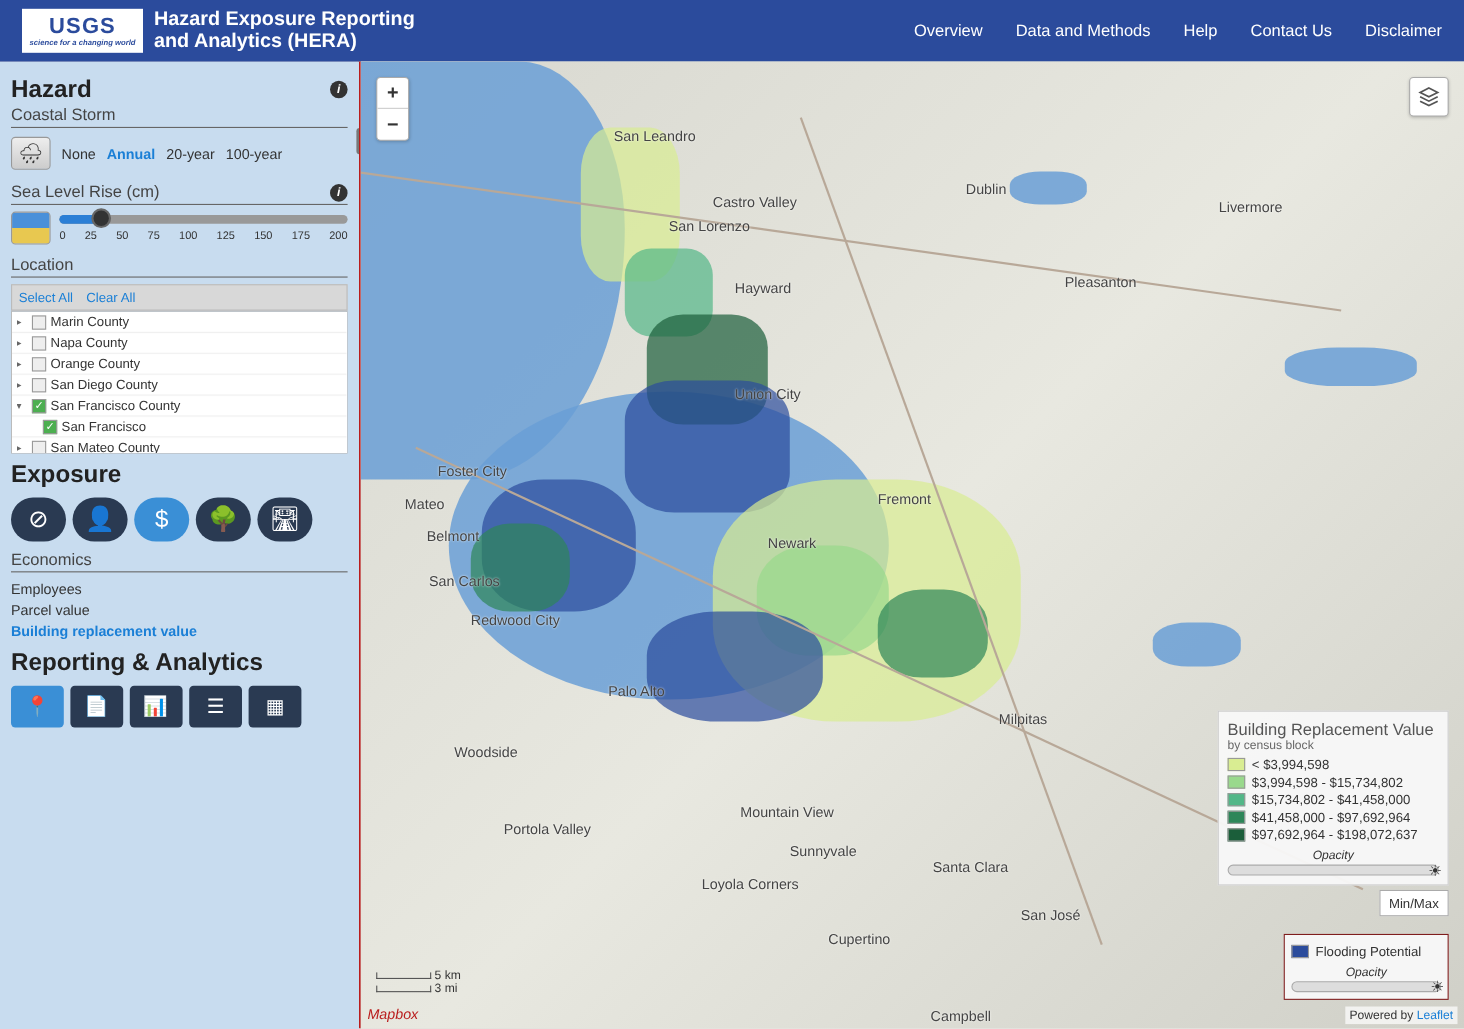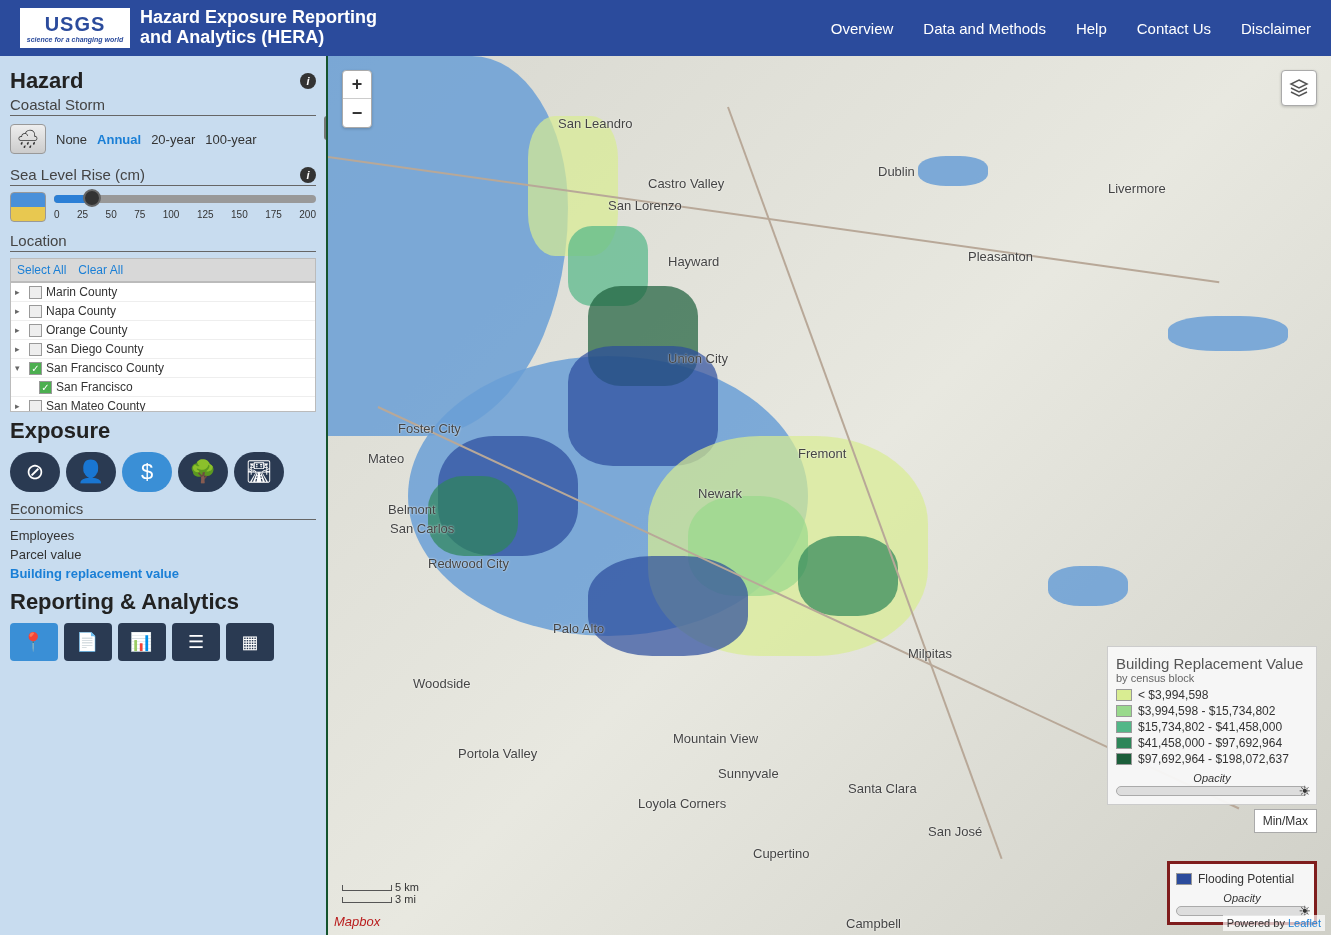--- a/index.html
+++ b/index.html
@@ -10,21 +10,21 @@
 .logo-block { display: flex; align-items: center; gap: 10px; }
 .usgs-logo { width: 110px; height: 40px; background: white; color: #2b4b9c; display: flex; flex-direction: column; align-items: center; justify-content: center; font-weight: bold; position: relative; }
 .usgs-logo .big { font-size: 20px; font-weight: 900; letter-spacing: 1px; }
 .usgs-logo .small { font-size: 7px; font-style: italic; }
 .app-title { font-size: 18px; font-weight: 600; line-height: 1.1; }
 .nav { margin-left: auto; display: flex; gap: 30px; }
 .nav a { color: white; text-decoration: none; font-size: 15px; }
 
 
 .content { display: flex; height: calc(935px - 56px); }
-.sidebar { width: 328px; background: #c8dcef; border-right: 2px solid #14532d; overflow-y: auto; padding: 6px 10px 20px 10px; position: relative; }
+.sidebar { width: 328px; background: #c8dcef; border-right: 2px solid #b91c1c; overflow-y: auto; padding: 6px 10px 20px 10px; position: relative; }
 .drag-handle { position: absolute; right: -8px; top: 60px; width: 10px; height: 24px; background: #777; border-radius: 3px; display: flex; align-items: center; justify-content: center; color: #ddd; font-size: 10px; }
 
 
 .section-title { font-size: 22px; font-weight: 700; color: #222; margin: 6px 0 2px 0; display: flex; align-items: center; justify-content: space-between; }
 .subsection { font-size: 15px; color: #444; border-bottom: 1px solid #666; margin-bottom: 6px; padding-bottom: 2px; display: flex; justify-content: space-between; align-items: center; }
 .info-icon { width: 16px; height: 16px; border-radius: 50%; background: #333; color: white; display: inline-flex; align-items: center; justify-content: center; font-size: 11px; font-weight: bold; font-style: italic; cursor: pointer; }
 
 .storm-row { display: flex; align-items: center; gap: 10px; margin: 8px 0 12px 0; }
 .storm-icon { width: 36px; height: 30px; background: linear-gradient(#eee,#ccc); border: 1px solid #999; border-radius: 4px; display: flex; align-items: center; justify-content: center; font-size: 18px; }
 .storm-opts { display: flex; gap: 10px; font-size: 13px; }
@@ -85,21 +85,21 @@
 .legend1 .title { font-size: 15px; color: #555; }
 .legend1 .sub { font-size: 11px; color: #666; margin-bottom: 4px; }
 .legend-row { display: flex; align-items: center; gap: 6px; margin: 2px 0; }
 .swatch { width: 16px; height: 12px; border: 1px solid #999; }
 .opacity-row { margin-top: 6px; text-align: center; font-style: italic; font-size: 11px; }
 .opacity-slider { height: 10px; background: #ddd; border: 1px solid #aaa; border-radius: 5px; position: relative; margin-top: 2px; }
 .opacity-slider::after { content:"☀"; position:absolute; right:-4px; top:-4px; font-size:14px; }
 
 .minmax-btn { position: absolute; right: 14px; bottom: 102px; background: white; border: 1px solid #aaa; padding: 4px 8px; font-size: 12px; cursor: pointer; }
 
-.legend2 { position: absolute; right: 14px; bottom: 10px; width: 150px; background: rgba(248,248,248,0.95); border: 3px solid #7f1d1d; padding: 6px; font-size: 12px; }
+.legend2 { position: absolute; right: 14px; bottom: 26px; width: 150px; background: rgba(248,248,248,0.95); border: 1px solid #7f1d1d; padding: 6px; font-size: 12px; }
 
 .road { position:absolute; background:#b8a898; height:2px; transform-origin:left center; }
 </style>
 </head>
 <body>
 
 <div class="header">
   <div class="logo-block">
     <div class="usgs-logo">
       <span class="big">USGS</span>
@@ -270,21 +270,21 @@
         <div class="place-label" style="left: 230px; top: 60px;">San Leandro</div>
         <div class="place-label" style="left: 320px; top: 120px;">Castro Valley</div>
         <div class="place-label" style="left: 280px; top: 142px;">San Lorenzo</div>
         <div class="place-label" style="left: 340px; top: 170px; margin-top: 28px;">Hayward</div>
         <div class="place-label" style="left: 550px; top: 108px;">Dublin</div>
         <div class="place-label" style="left: 640px; top: 165px; margin-top: 28px;">Pleasanton</div>
         <div class="place-label" style="left: 780px; top: 125px;">Livermore</div>
         <div class="place-label" style="left: 340px; top: 295px;">Union City</div>
         <div class="place-label" style="left: 70px; top: 365px;">Foster City</div>
         <div class="place-label" style="left: 40px; top: 395px;">Mateo</div>
-        <div class="place-label" style="left: 60px; top: 446px;">Belmont</div>
+        <div class="place-label" style="left: 60px; top: 424px;">Belmont</div>
         <div class="place-label" style="left: 62px; top: 465px;">San Carlos</div>
         <div class="place-label" style="left: 100px; top: 500px;">Redwood City</div>
         <div class="place-label" style="left: 470px; top: 390px;">Fremont</div>
         <div class="place-label" style="left: 370px; top: 430px;">Newark</div>
         <div class="place-label" style="left: 225px; top: 565px;">Palo Alto</div>
         <div class="place-label" style="left: 580px; top: 590px;">Milpitas</div>
         <div class="place-label" style="left: 85px; top: 620px;">Woodside</div>
         <div class="place-label" style="left: 345px; top: 675px;">Mountain View</div>
         <div class="place-label" style="left: 390px; top: 710px;">Sunnyvale</div>
         <div class="place-label" style="left: 310px; top: 740px;">Loyola Corners</div>

